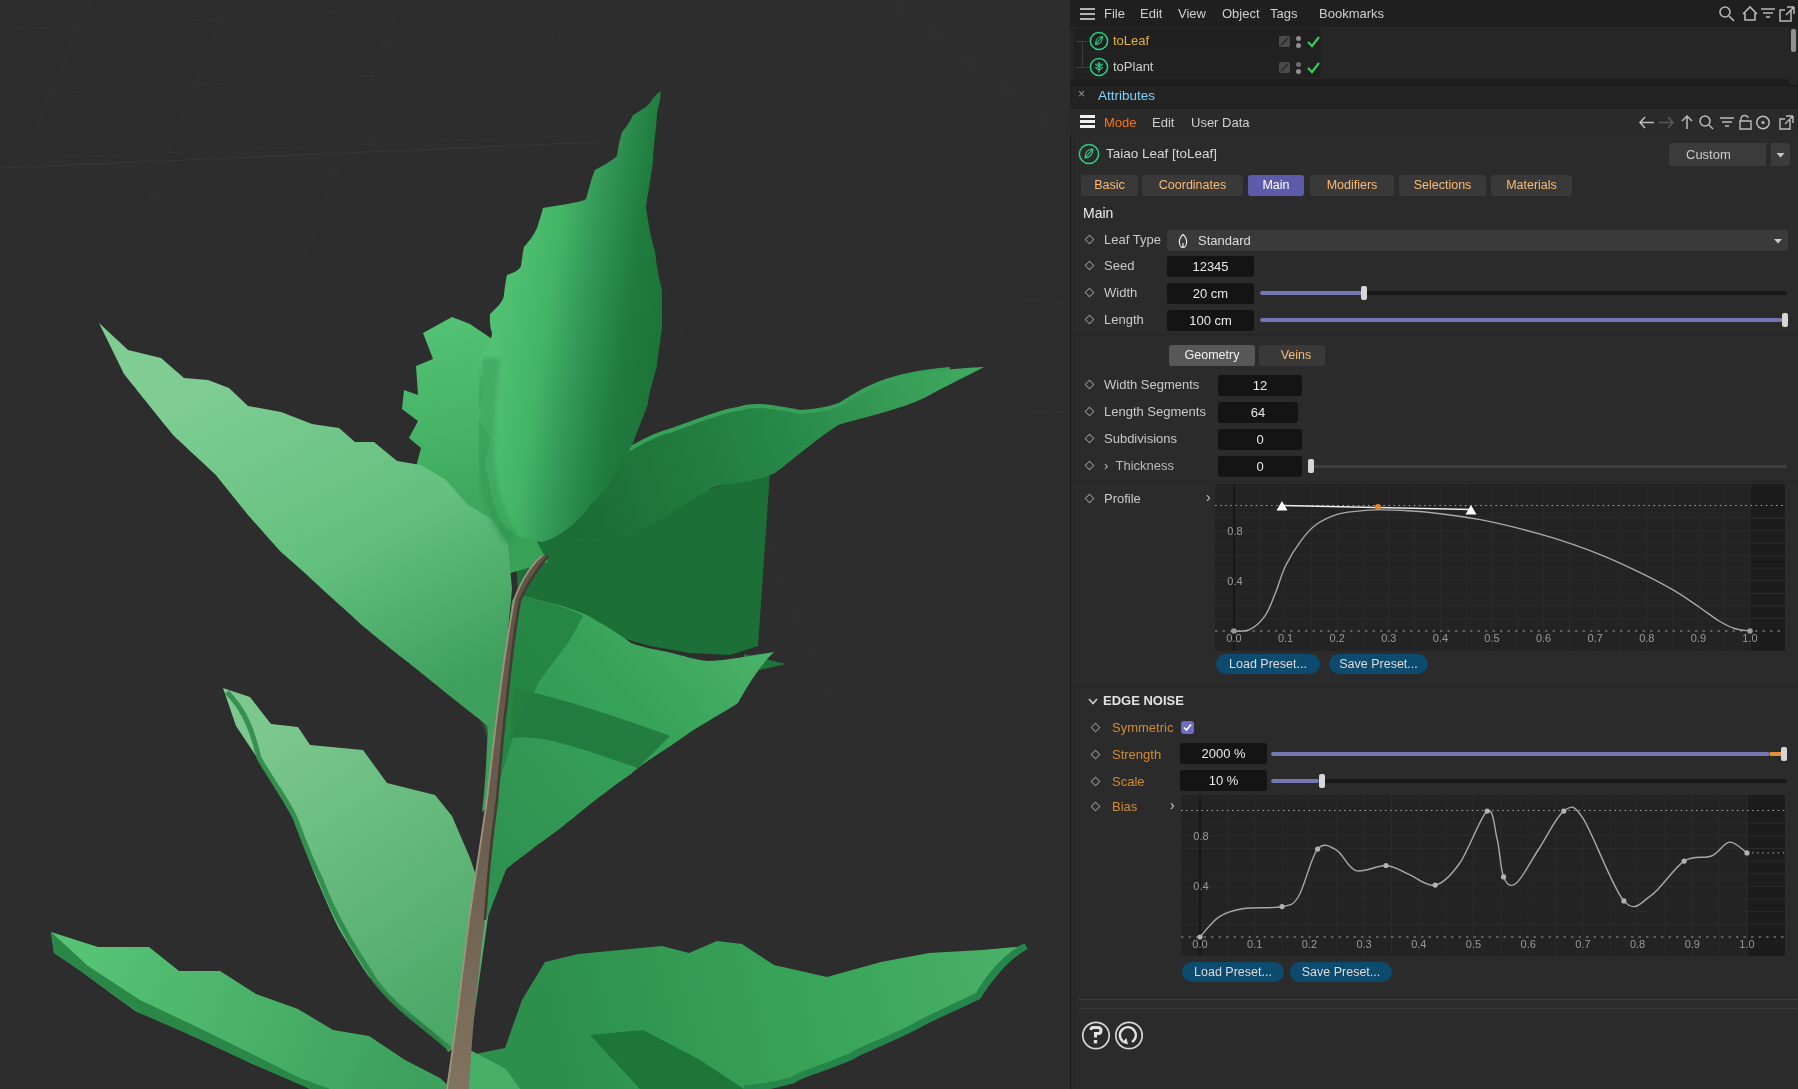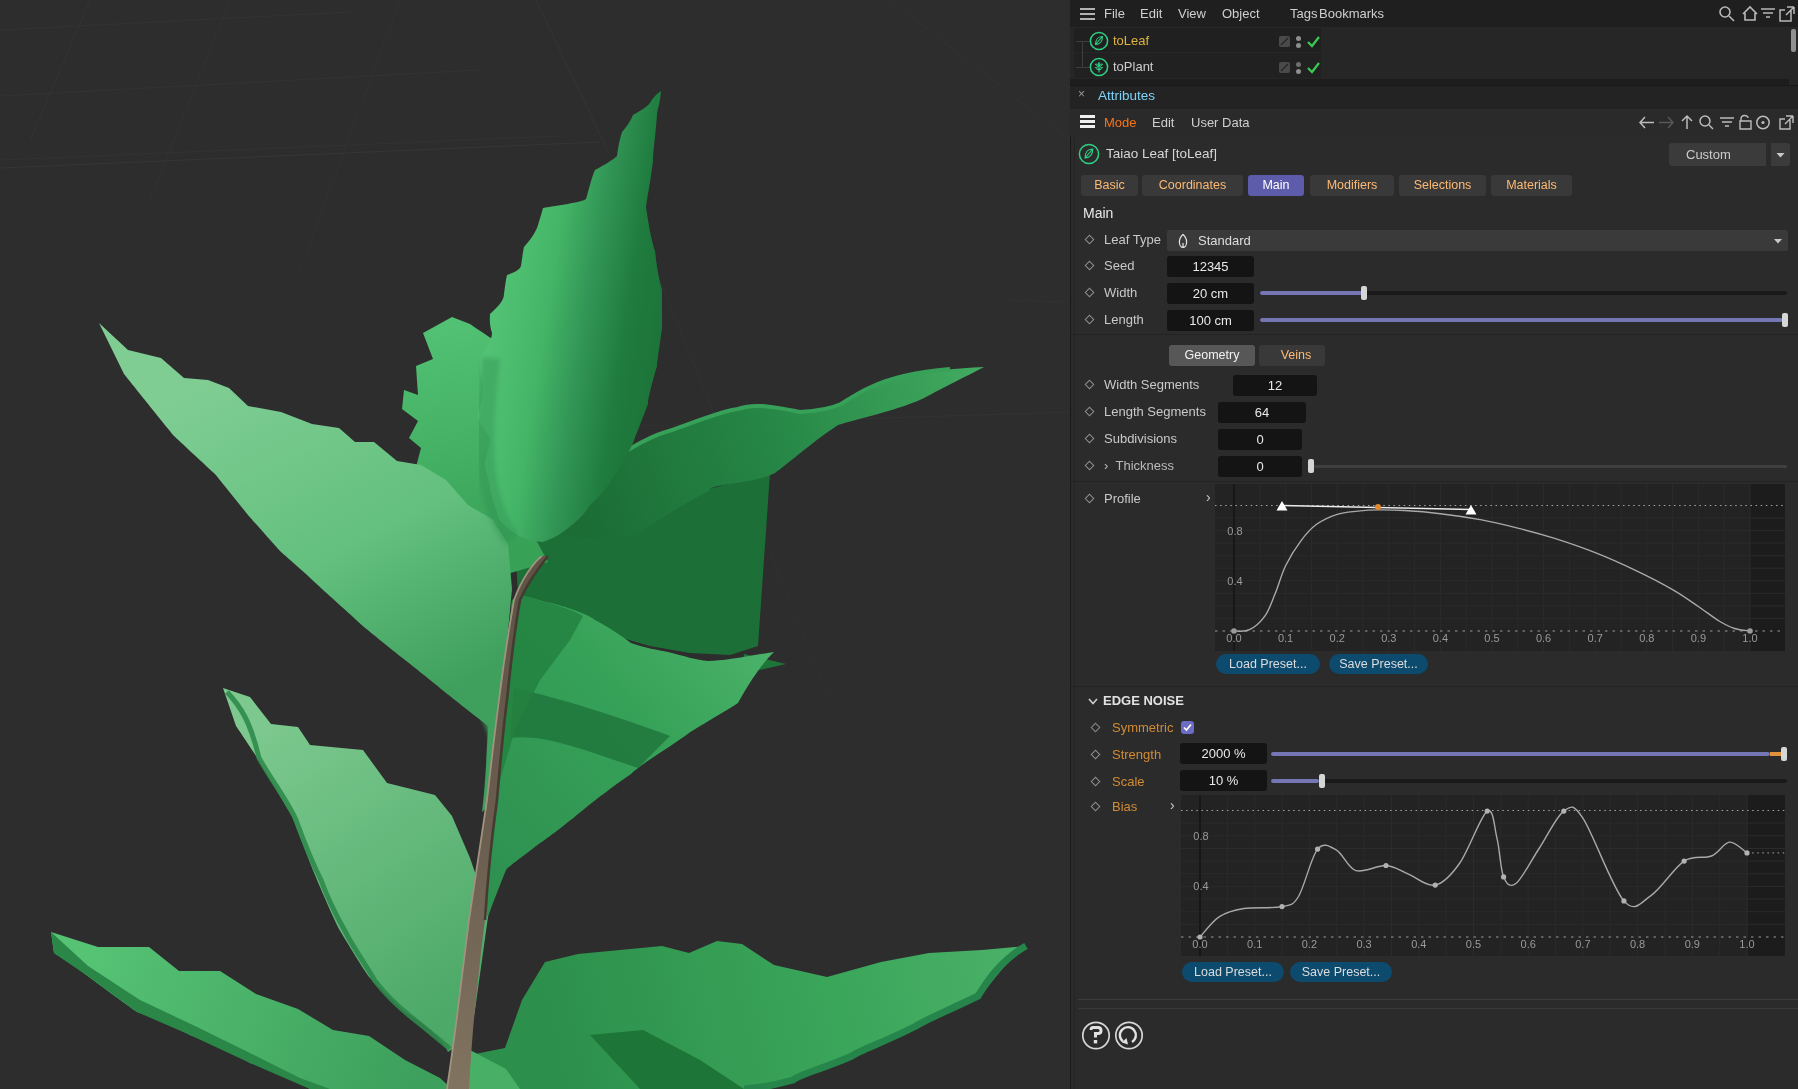--- a/index.html
+++ b/index.html
@@ -136,21 +136,21 @@
   <div class="abs" style="left:1070px;top:0;width:728px;height:1089px;background:#2b2b2b;border-left:1px solid #191919;box-sizing:border-box;">
   </div>
   <div id="pn" class="abs" style="left:1070px;top:0;width:728px;height:1089px;">
 
     <div class="abs" style="left:0;top:0;width:728px;height:27px;background:#1f1f1f;"></div>
     <div class="abs" style="left:10px;top:8px;width:15px;height:2px;background:#b2b2b2;box-shadow:0 5px 0 #b2b2b2,0 10px 0 #b2b2b2;"></div>
     <span class="menu" style="left:34px;top:0;">File</span>
     <span class="menu" style="left:70px;top:0;">Edit</span>
     <span class="menu" style="left:108px;top:0;">View</span>
     <span class="menu" style="left:152px;top:0;">Object</span>
-    <span class="menu" style="left:220px;top:0;">Tags</span>
+    <span class="menu" style="left:200px;top:0;">Tags</span>
     <span class="menu" style="left:249px;top:0;">Bookmarks</span>
 
     <svg class="abs" style="left:640px;top:0;" width="88" height="27" viewBox="0 0 88 27">
       <g stroke="#b8b8b8" stroke-width="1.6" fill="none">
         <circle cx="15" cy="12" r="5"></circle>
           <path d="M19,16 L24,21"></path>
         <path d="M33,14 L40,7 L47,14 M35,13 L35,20 L45,20 L45,13"></path>
         <path d="M51,9 H65 M53,13 H63 M56,17 H60"></path>
         <path d="M81,10 V21 H70 V10 H75 M77,7 H84 M84,7 V14 M84,7 L76,15" stroke-width="1.5"></path>
       </g>
@@ -265,24 +265,24 @@
     <div class="inp" style="left:97px;top:310px;width:87px;">100 cm</div>
     <div class="trk" style="left:190px;top:318px;width:527px;"></div>
     <div class="fil" style="left:190px;top:318px;width:523px;"></div>
     <div class="hnd" style="left:712px;top:313px;"></div>
     <div class="abs" style="left:0;top:334px;width:728px;height:1px;background:#232323;"></div>
 
     <div class="tab" style="left:99px;top:345px;width:86px;background:#575757;color:#f2f2f2;">Geometry</div>
     <div class="tab" style="left:189px;top:345px;width:58px;padding-left:8px;">Veins</div>
     <div class="dia" style="left:16px;top:381px;"></div>
     <span class="lbl" style="left:34px;top:375px;">Width Segments</span>
-    <div class="inp" style="left:148px;top:375px;width:84px;margin-left:15px;">12</div>
+    <div class="inp" style="left:148px;top:375px;width:84px;">12</div>
     <div class="dia" style="left:16px;top:408px;"></div>
     <span class="lbl" style="left:34px;top:402px;">Length Segments</span>
-    <div class="inp" style="left:148px;top:402px;width:88px;">64</div>
+    <div class="inp" style="left:148px;top:402px;width:80px;">64</div>
     <div class="dia" style="left:16px;top:435px;"></div>
     <span class="lbl" style="left:34px;top:429px;">Subdivisions</span>
     <div class="inp" style="left:148px;top:429px;width:84px;">0</div>
     <div class="dia" style="left:16px;top:462px;"></div>
     <span class="lbl" style="left:34px;top:456px;color:#bbbbbb;">›&nbsp;&nbsp;Thickness</span>
     <div class="inp" style="left:148px;top:456px;width:84px;">0</div>
     <div class="abs" style="left:238px;top:464.5px;width:479px;height:3px;background:#3f3f3f;border-radius:1.5px;"></div>
     <div class="hnd" style="left:238px;top:459px;"></div>
     <div class="abs" style="left:0;top:481px;width:728px;height:1px;background:#232323;"></div>
 

